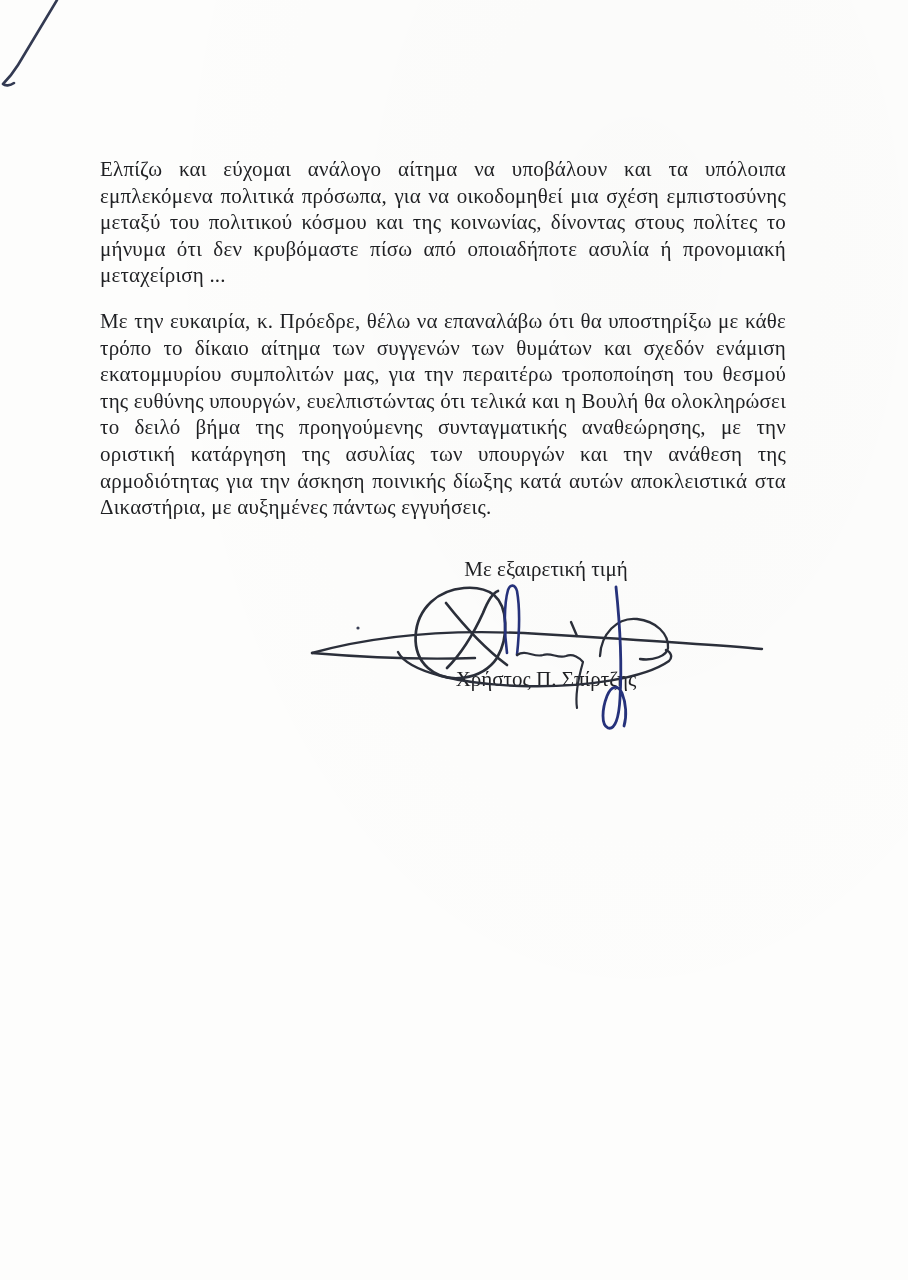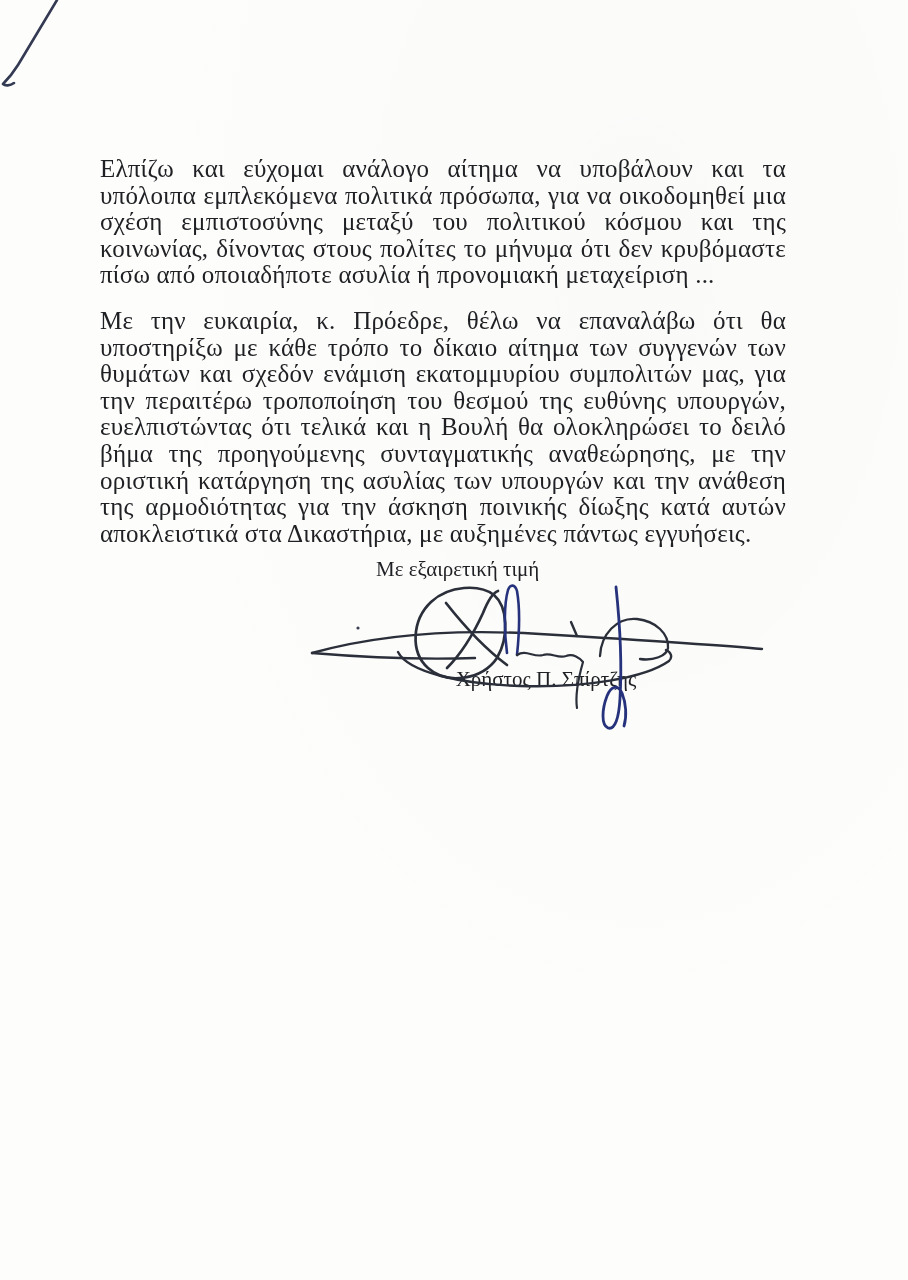--- a/index.html
+++ b/index.html
@@ -18,31 +18,32 @@
     inset: 0;
     background:
       radial-gradient(ellipse at 70% 20%, rgba(0,0,0,0.012), transparent 60%),
       #fdfdfc;
   }
   .letter-body {
     position: absolute;
     top: 156px;
     left: 100px;
     width: 686px;
-    font-size: 25px;
+    font-size: 21px;
     line-height: 26.6px;
     text-align: justify;
     letter-spacing: 0.2px;
   }
   .letter-body p + p { margin-top: 19px; }
   .closing {
     position: absolute;
     top: 556px;
     left: 376px;
     width: 340px;
+    text-align: center;
     font-size: 21px;
     line-height: 26px;
   }
   .signatory {
     position: absolute;
     top: 666px;
     left: 376px;
     width: 340px;
     text-align: center;
     font-size: 21px;

